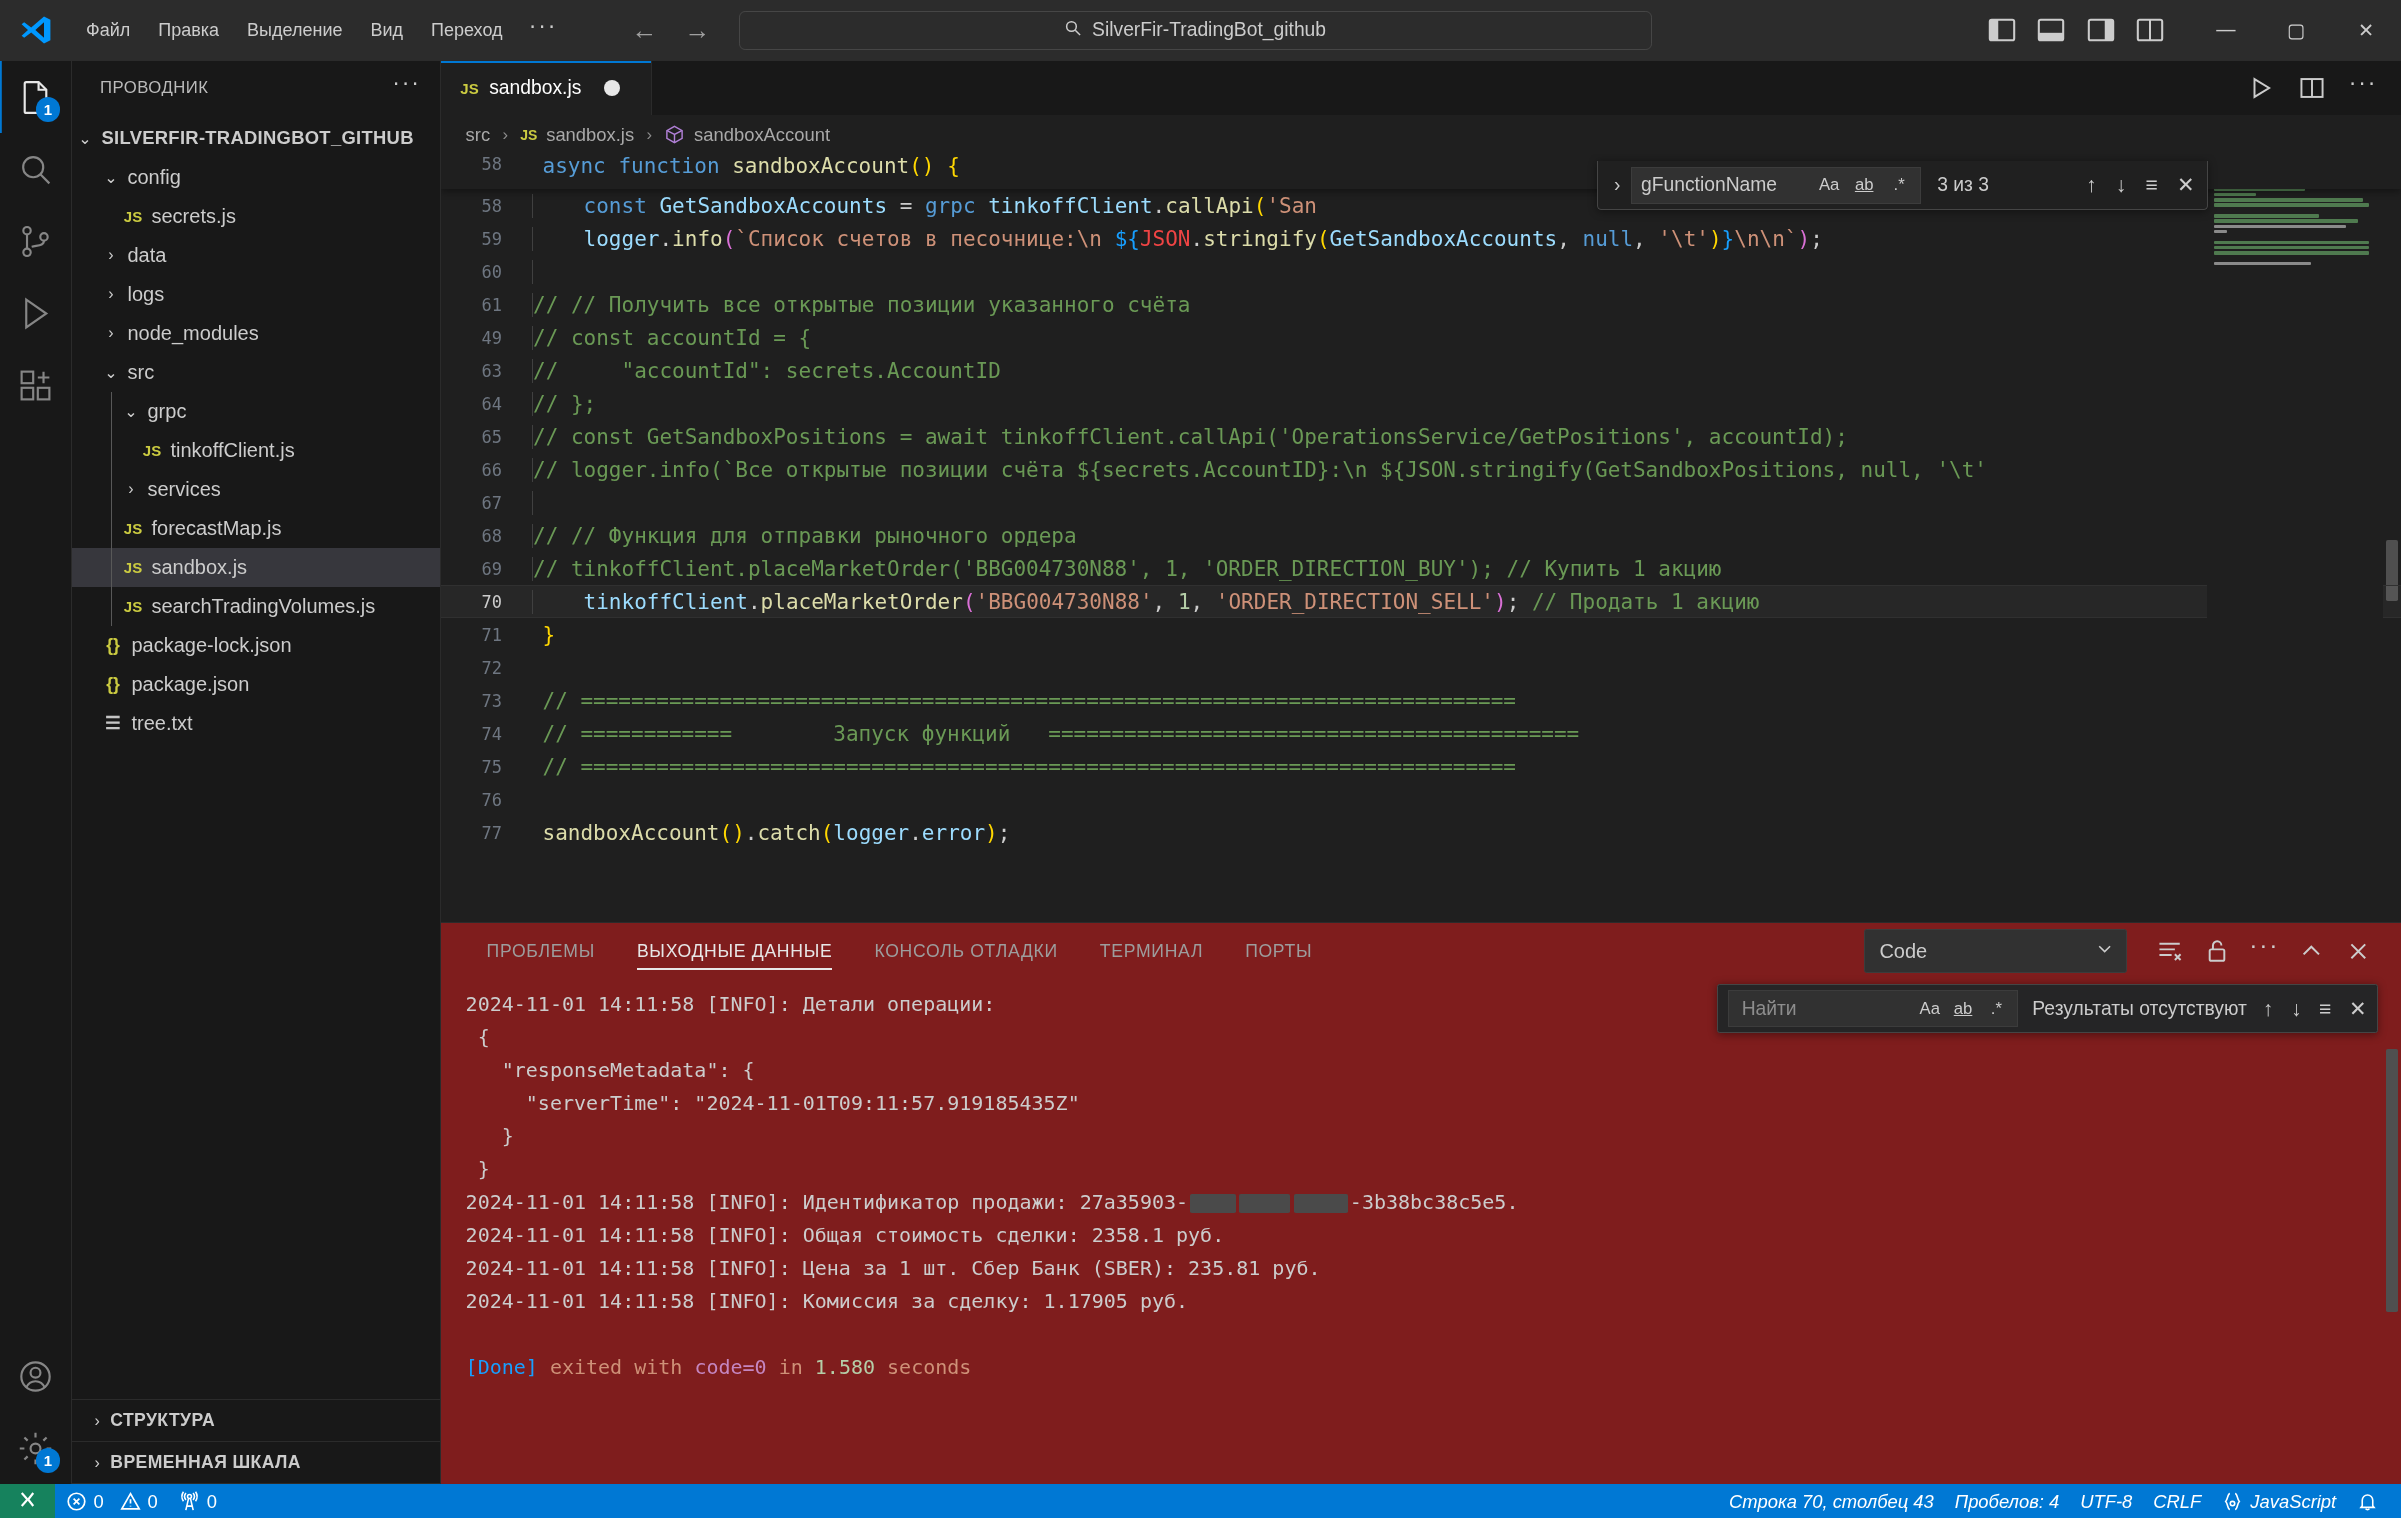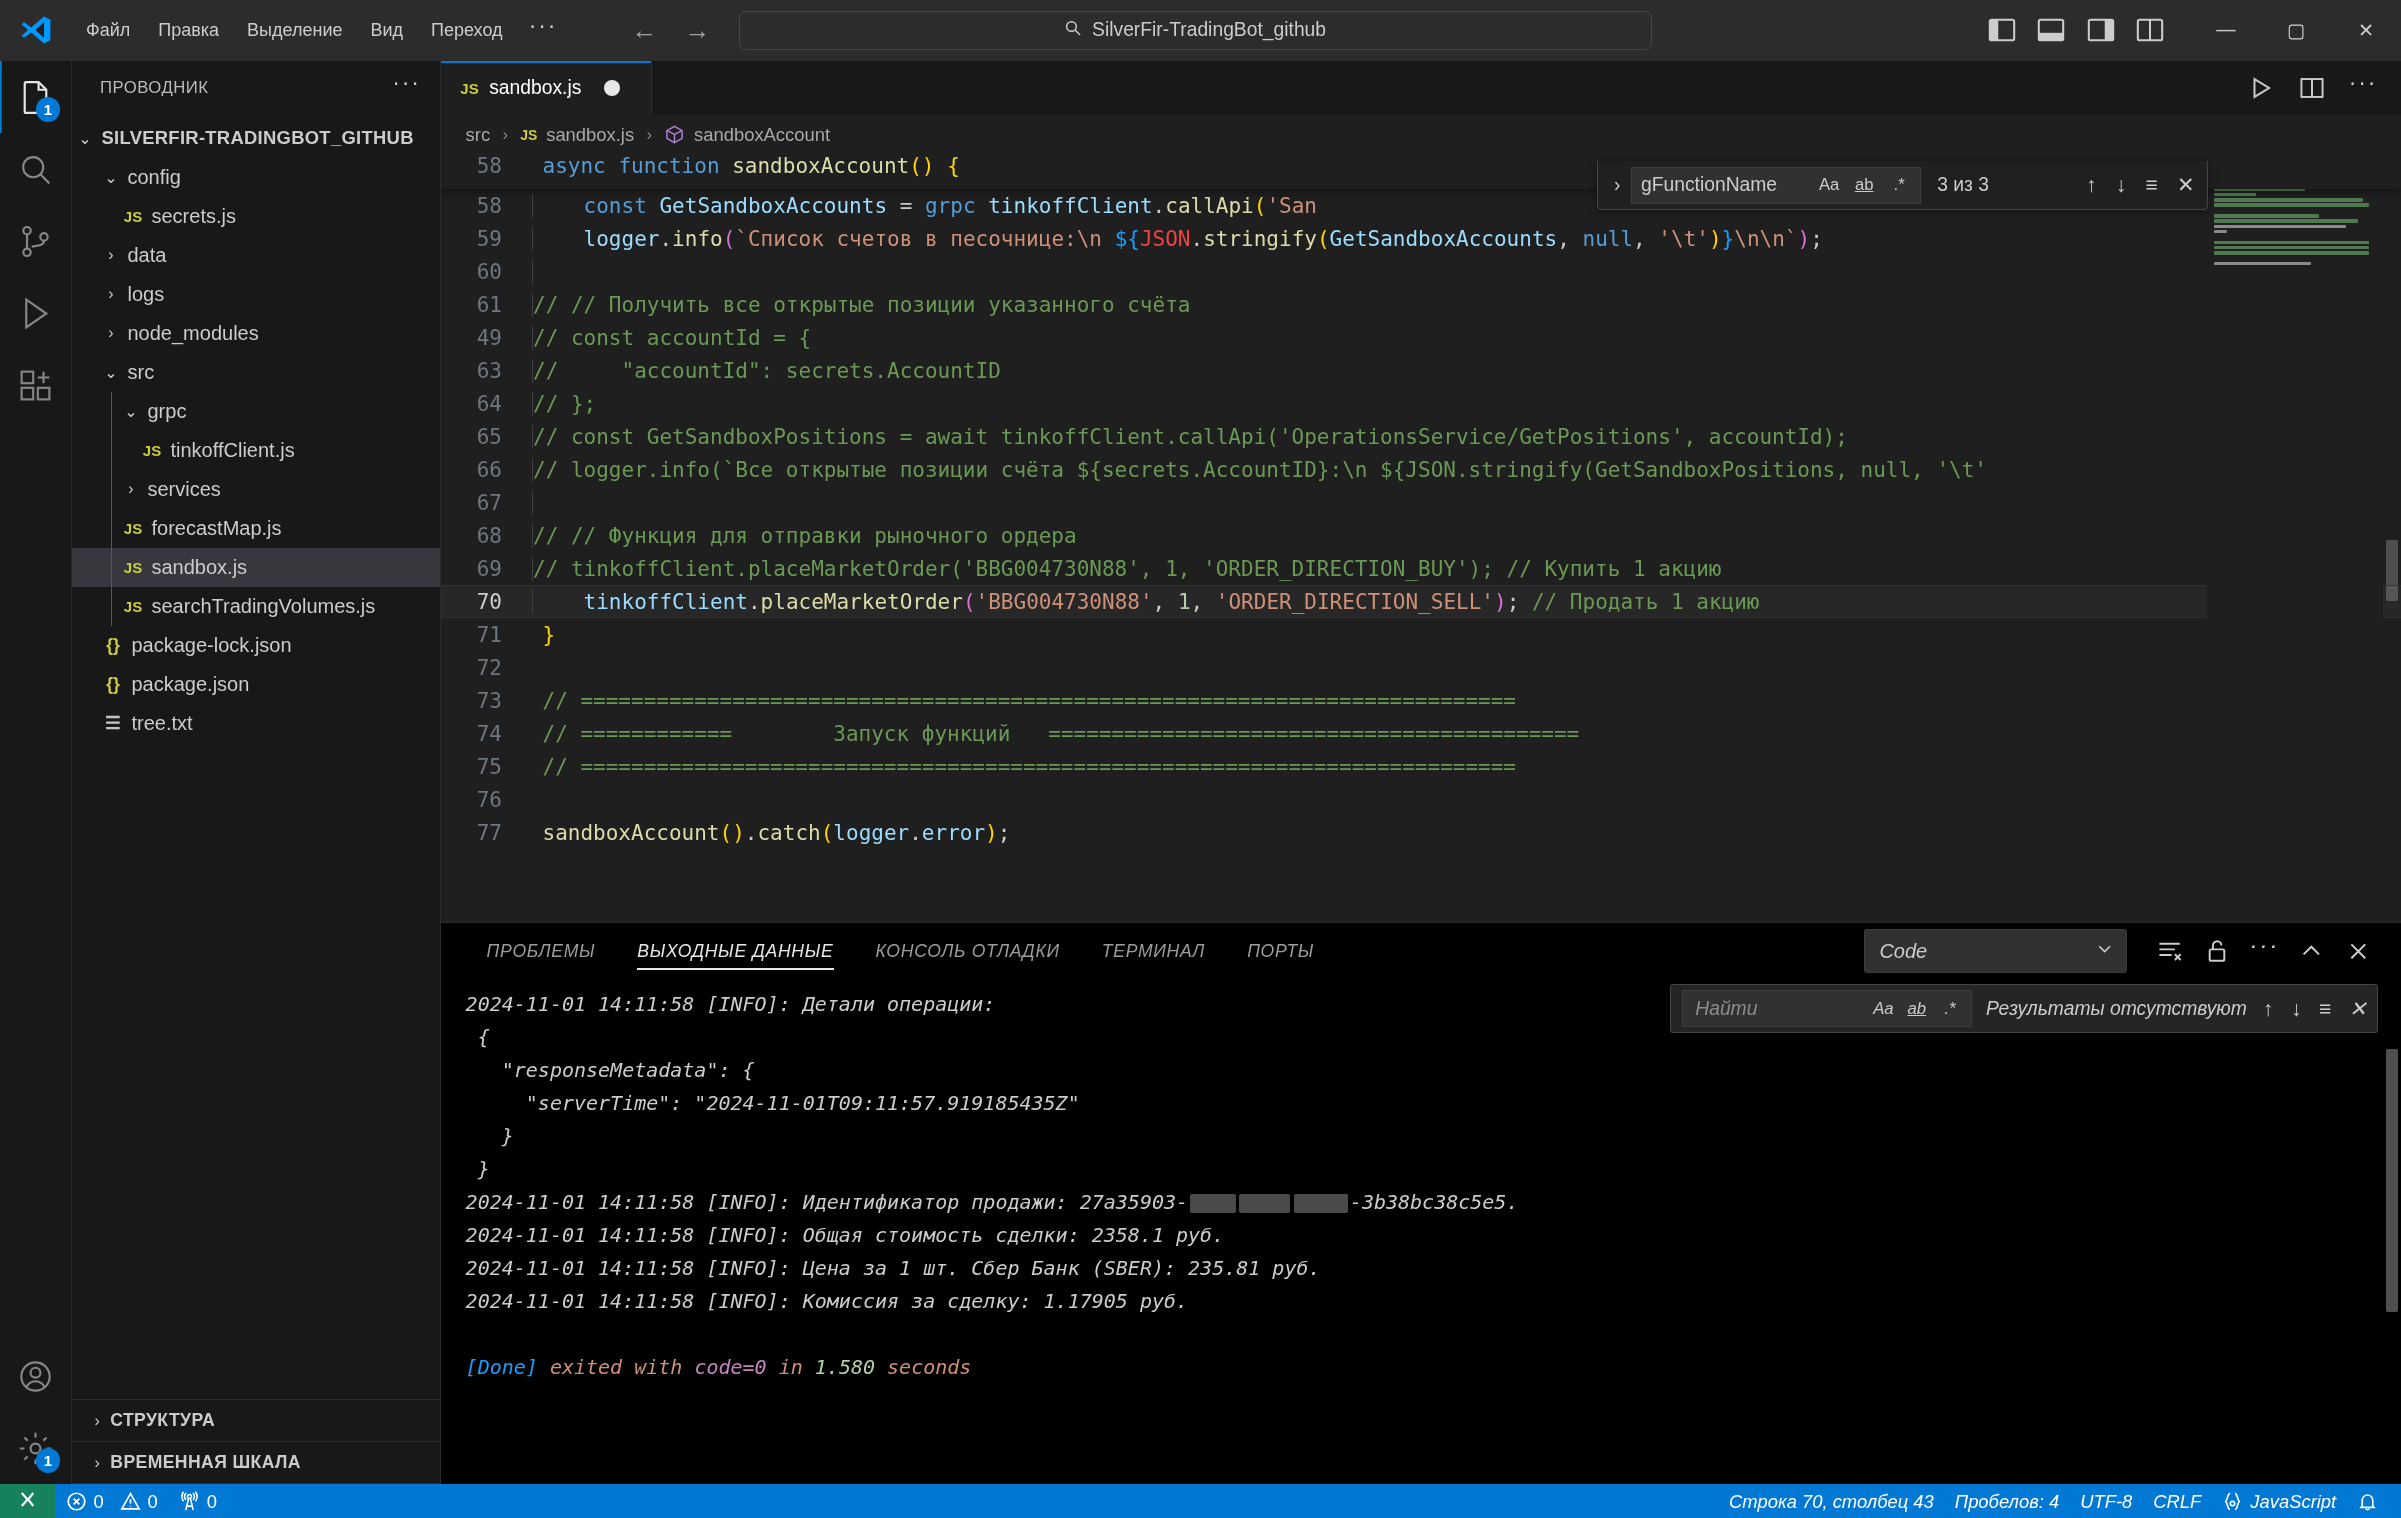--- a/index.html
+++ b/index.html
@@ -115,21 +115,21 @@
   .codewrap { flex: 1; position: relative; overflow: hidden; background: #1f1f1f; }
   .sticky {
     position: absolute; top: 0; left: 0; right: 0; height: 35px; background: #1f1f1f;
     z-index: 6; box-shadow: 0 3.5px 7px #00000055; display: flex;
   }
   .codelines { position: absolute; top: 35px; left: 0; right: 0; }
   .cl { height: 33px; display: flex; align-items: center; white-space: pre; }
   .cl.current { background: #ffffff0a; box-shadow: inset 0 0.9px 0 #303030, inset 0 -0.9px 0 #303030; }
   .ln {
     width: 91px; flex: 0 0 91px; text-align: right; padding-right: 30px; color: #6e7681;
-    font-family: "DejaVu Sans Mono", monospace; font-size: 21px;
+    font-family: "DejaVu Sans Mono", monospace; font-size: 17px;
   }
   .ln.act { color: #cccccc; }
   .code {
     font-family: "DejaVu Sans Mono", monospace; font-size: 21px; color: #cccccc;
     padding-left: 10.5px; position: relative;
   }
   .indentguide { border-left: 0.9px solid #404040; padding-left: 0; }
   .t-kw { color: #569cd6; }
   .t-fn { color: #dcdcaa; }
   .t-var { color: #9cdcfe; }
@@ -160,22 +160,22 @@
 
   .minimap {
     position: absolute; top: 0; right: 17.6px; width: 176px; bottom: 0;
     background: #1f1f1f; overflow: hidden; z-index: 1;
   }
   .mm-line { height: 3.5px; margin: 1.8px 0 1.8px 7px; border-radius: 0.9px; }
   .editor-scrollbar { position: absolute; top: 0; right: 0; width: 17.6px; bottom: 0; }
   .es-thumb { position: absolute; right: 2.6px; top: 386px; width: 12.3px; height: 61px; background: #4f4f4f; border-radius: 1.8px; }
 
   
-  .panel { height: 562px; flex: 0 0 562px; background: #000000; display: flex; flex-direction: column;
-           border-top: 0.9px solid #2b2b2b; position: relative; font-style: italic; }
+  .panel { height: 562px; flex: 0 0 562px; background: #7f1d1d; display: flex; flex-direction: column;
+           border-top: 0.9px solid #2b2b2b; position: relative; }
   .panel-tabs { height: 56px; display: flex; align-items: center; padding-left: 24.6px; gap: 0px; position: relative; }
   .ptab {
     color: #9d9d9d; font-size: 17.6px; letter-spacing: 0.7px; padding: 0 21px; height: 56px;
     display: flex; align-items: center; position: relative;
   }
   .ptab.active { color: #e7e7e7; }
   .ptab.active::after { content: ""; position: absolute; left: 21px; right: 21px; bottom: 8.8px; height: 1.8px; background: #e7e7e7; }
   .panel-actions { margin-left: auto; display: flex; align-items: center; gap: 0; padding-right: 19.3px; }
   .pa-select {
     width: 263px; height: 44px; background: #313131; border: 0.9px solid #3c3c3c; border-radius: 2.6px;

